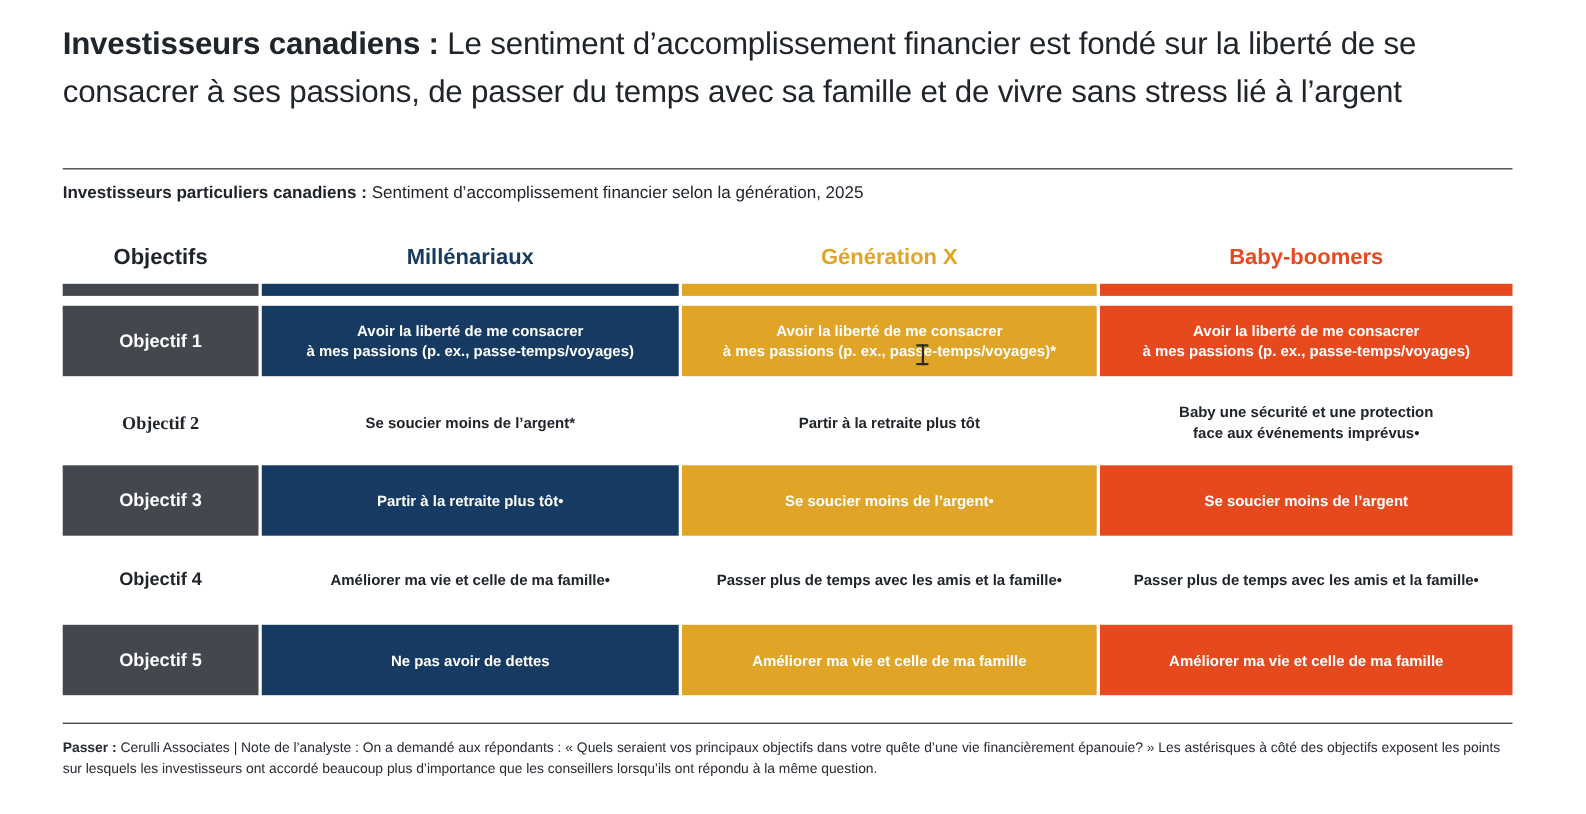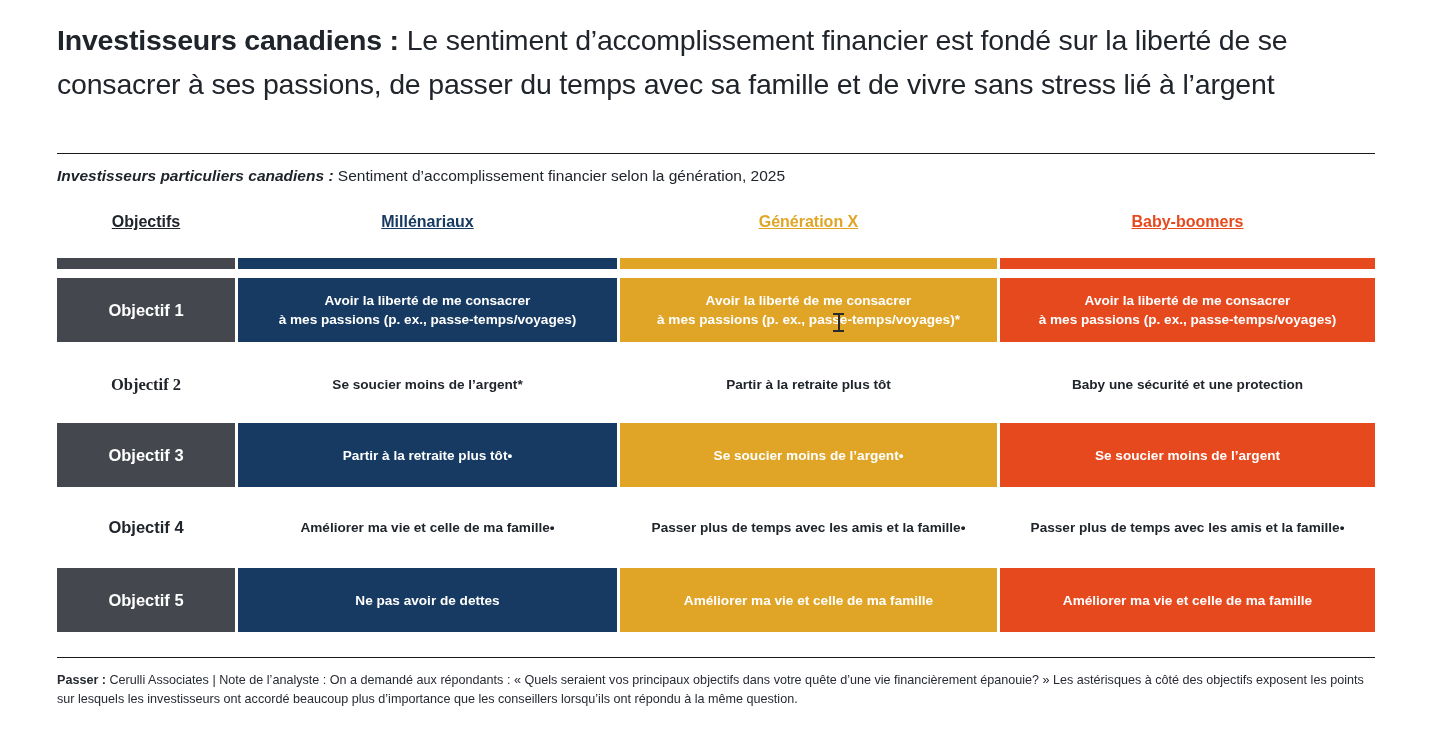--- a/index.html
+++ b/index.html
@@ -53,33 +53,32 @@
   
   .subtitle {
     position: absolute;
     left: 57px;
     top: 166px;
     font-size: 15.5px;
     line-height: 20px;
     color: #20242b;
     white-space: nowrap;
   }
-  .subtitle .sub-lead { font-weight: 700; font-style: italic; }
+  .subtitle .sub-lead { font-weight: 700; }
 
   
   .col-head {
     position: absolute;
-    top: 204px;
+    top: 216px;
     height: 36px;
-    font-size: 16px;
+    font-size: 20px;
     font-weight: 700;
     text-align: center;
     line-height: 36px;
     white-space: nowrap;
-    text-decoration: underline;
   }
 
   
   .accent {
     position: absolute;
     top: 258px;
     height: 11px;
   }
 
   .cell {
@@ -183,20 +182,21 @@
       </div>
       <div class="cell plain" style="left: 238px; width: 379px; top: 352px; height: 64px; display: flex; flex-wrap: wrap; align-content: center;">
         <span style="width: 100%;">Se soucier moins de l’argent*</span>
       </div>
       <div class="cell plain" style="left: 620px; width: 377px; top: 352px; height: 64px; display: flex; flex-wrap: wrap; align-content: center;">
         <span style="width: 100%;">Partir à la retraite plus tôt</span>
       </div>
       <div class="cell plain" style="left: 1000px; width: 375px; top: 352px; height: 64px; display: flex; flex-wrap: wrap; align-content: center;">
         <span style="width: 100%;">Baby une sécurité et une protection</span>
         <br>
+        <span style="width: 100%;">face aux événements imprévus•</span>
       </div>
       <div class="cell filled label-filled" style="left: 57px; width: 178px; top: 423px; height: 64px; background: rgb(68, 71, 77); display: flex; flex-wrap: wrap; align-content: center;">
         <span style="width: 100%;">Objectif 3</span>
       </div>
       <div class="cell filled" style="left: 238px; width: 379px; top: 423px; height: 64px; background: rgb(23, 58, 98); display: flex; flex-wrap: wrap; align-content: center;">
         <span style="width: 100%;">Partir à la retraite plus tôt•</span>
       </div>
       <div class="cell filled" style="left: 620px; width: 377px; top: 423px; height: 64px; background: rgb(224, 165, 38); display: flex; flex-wrap: wrap; align-content: center;">
         <span style="width: 100%;">Se soucier moins de l’argent•</span>
       </div>

